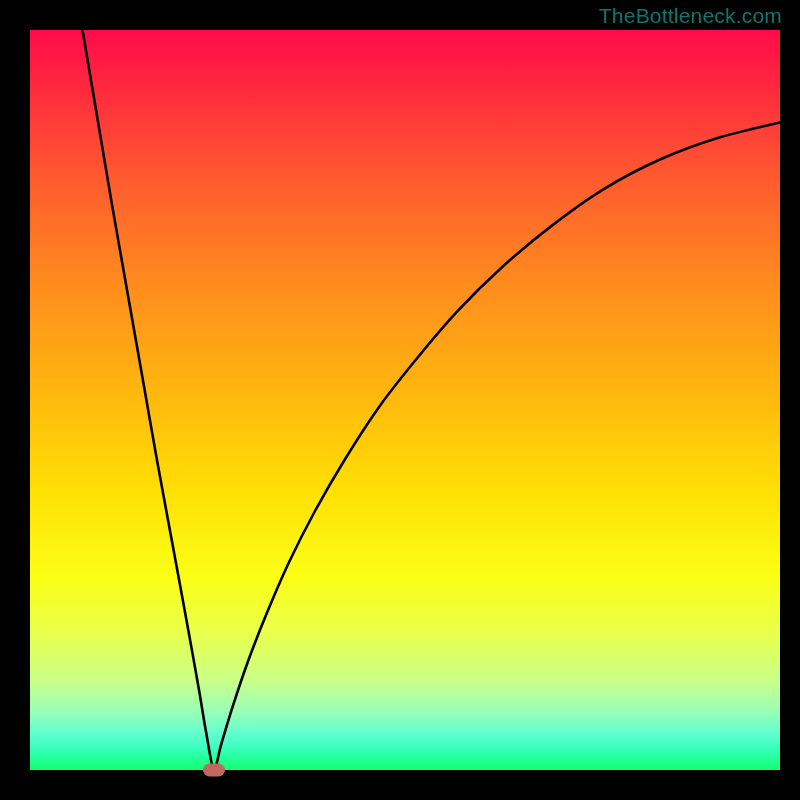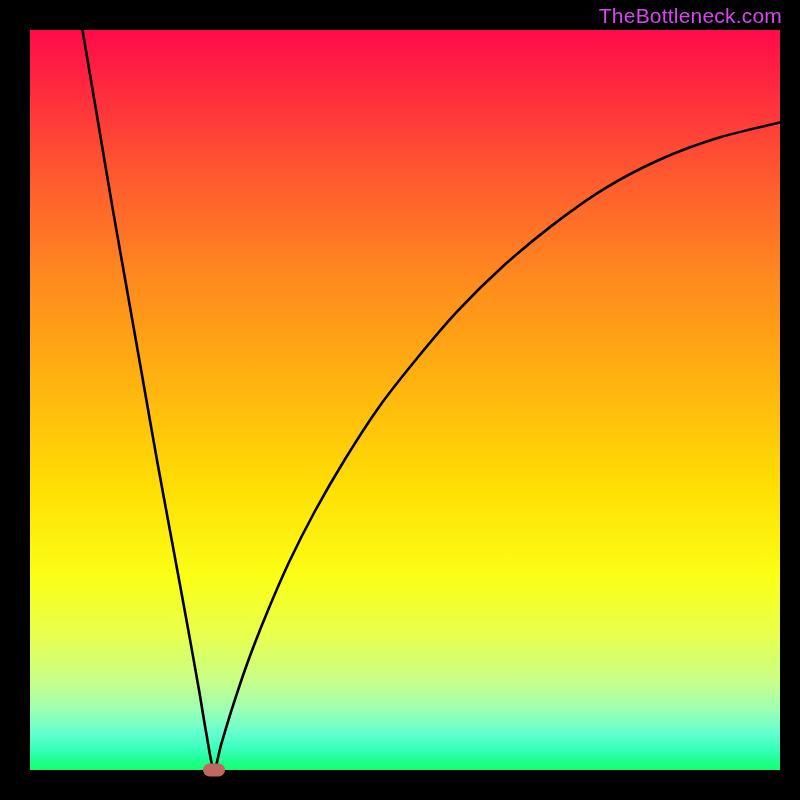--- a/index.html
+++ b/index.html
@@ -37,21 +37,21 @@
       #63ffcf 95%,
       #3bffbe 97%,
       #22ff98 98.5%,
       #15ff6e 100%
     );
   }
   .watermark {
     position: absolute;
     top: 4px;
     right: 18px;
-    color: #d946ef;
+    color: #0f766e;
     font-size: 21px;
     letter-spacing: 0.2px;
     user-select: none;
     text-align: center;
   }
   svg.curve {
     position: absolute;
     left: 0;
     top: 0;
     width: 750px;

